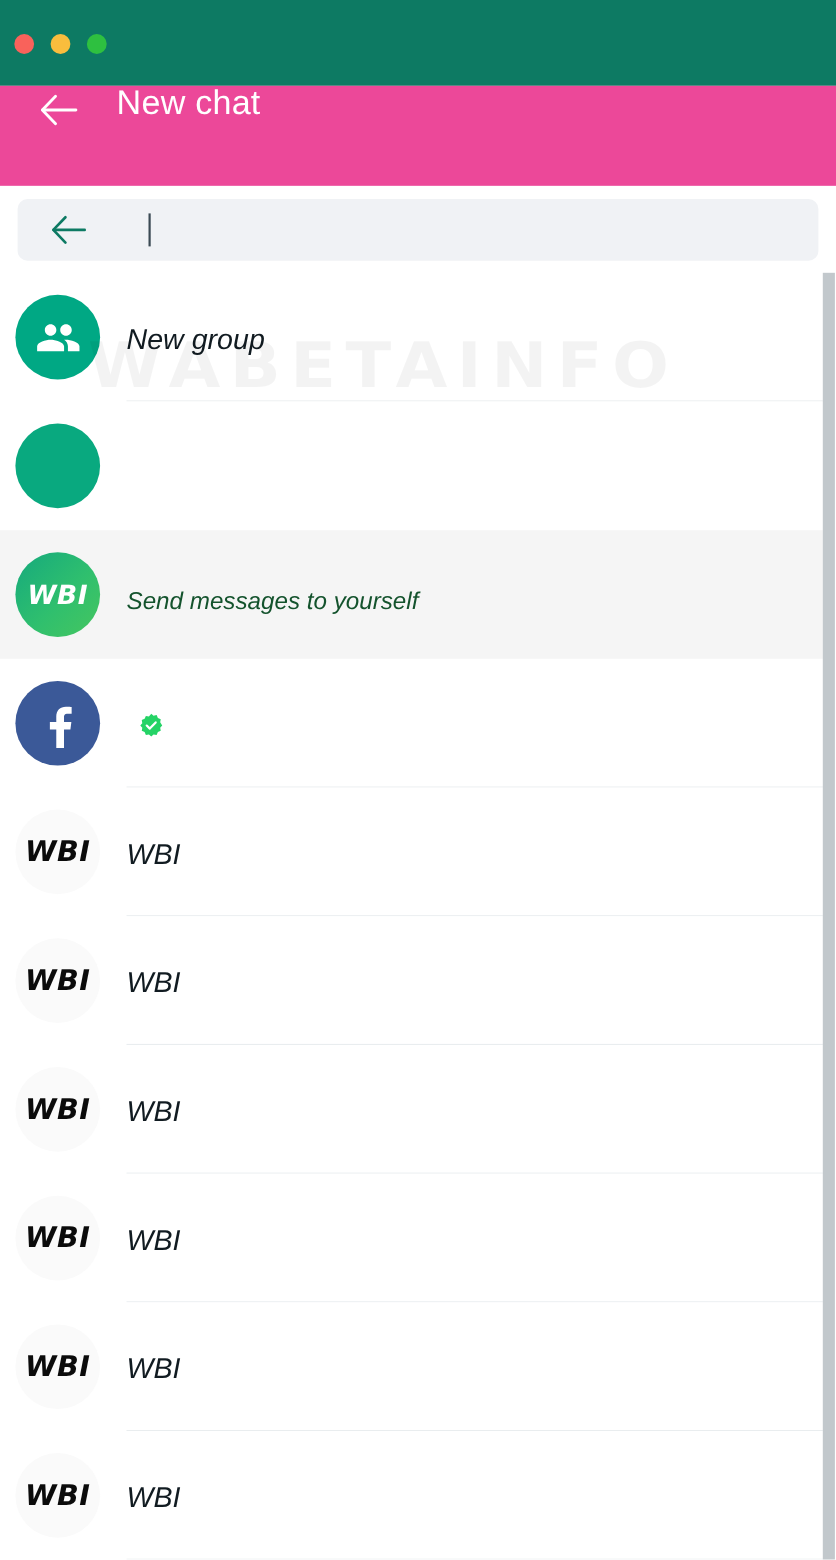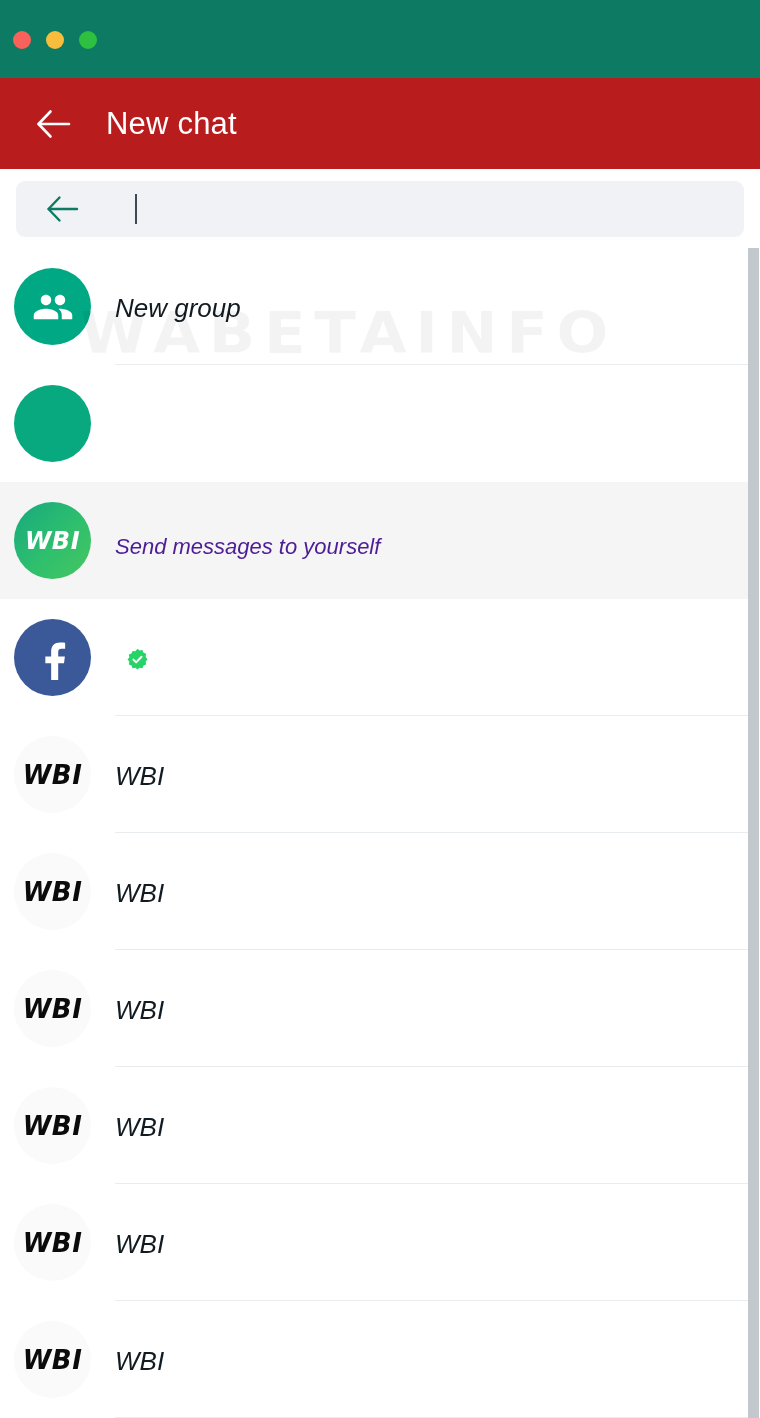--- a/index.html
+++ b/index.html
@@ -47,23 +47,23 @@
   .dot.red    { background: #f9625b; }
   .dot.yellow { background: #f9bd3d; }
   .dot.green  { background: #2ec040; }
 
   
   .header {
     position: absolute;
     top: 78px; left: 0;
     width: 760px;
     height: 91px;
-    background: #b91c1c;
-    display: flex;
-    align-items: center;
+    background: #ec4899;
+    display: flex;
+    align-items: flex-start;
     padding-left: 32px;
   }
   .header-back {
     width: 44px;
     height: 44px;
     display: flex;
     align-items: center;
     justify-content: center;
     cursor: pointer;
     flex: 0 0 auto;
@@ -208,21 +208,21 @@
     font-size: 26px;
     color: #111b21;
     font-weight: 400;
     line-height: 1.2;
     display: flex;
     align-items: center;
     white-space: nowrap;
   }
   .row-subtitle {
     font-size: 22px;
-    color: #4c1d95;
+    color: #14532d;
     font-weight: 400;
     line-height: 1.2;
     margin-top: 9px;
     white-space: nowrap;
   }
   .row.single .row-body { justify-content: center; }
   .row.single .row-title { margin-top: 0; }
 
   .verified-badge {
     margin-left: 11px;

